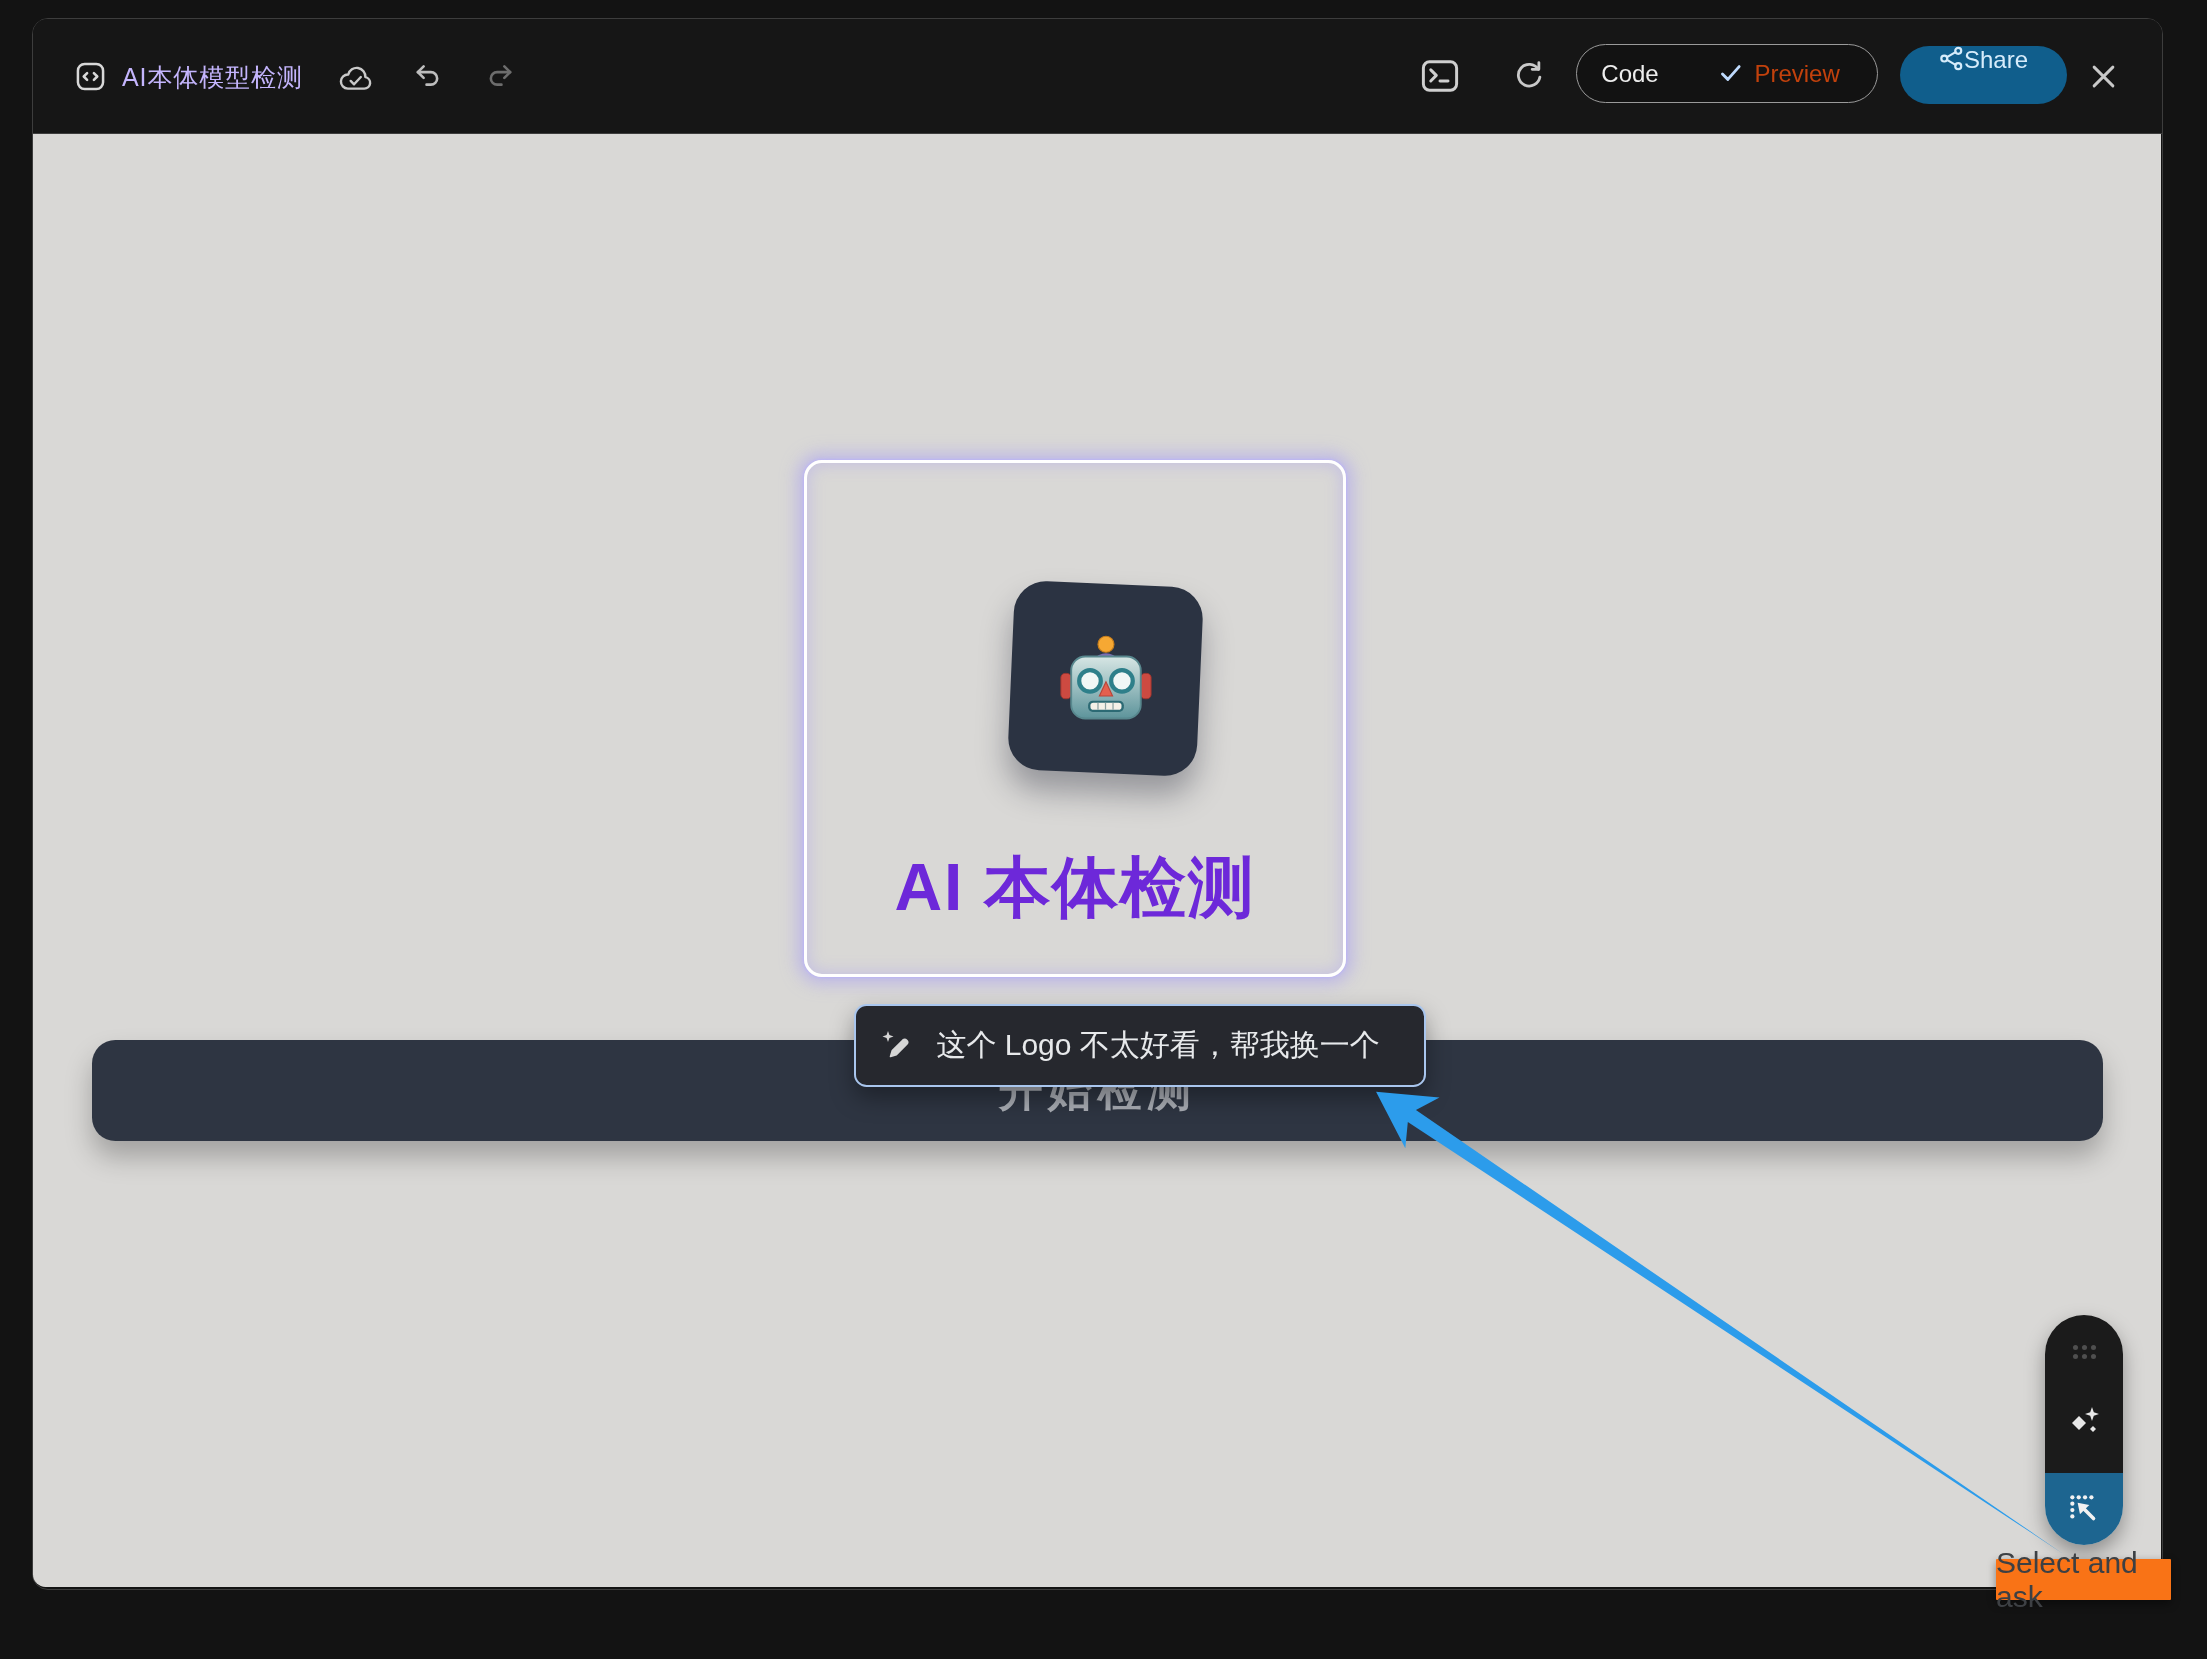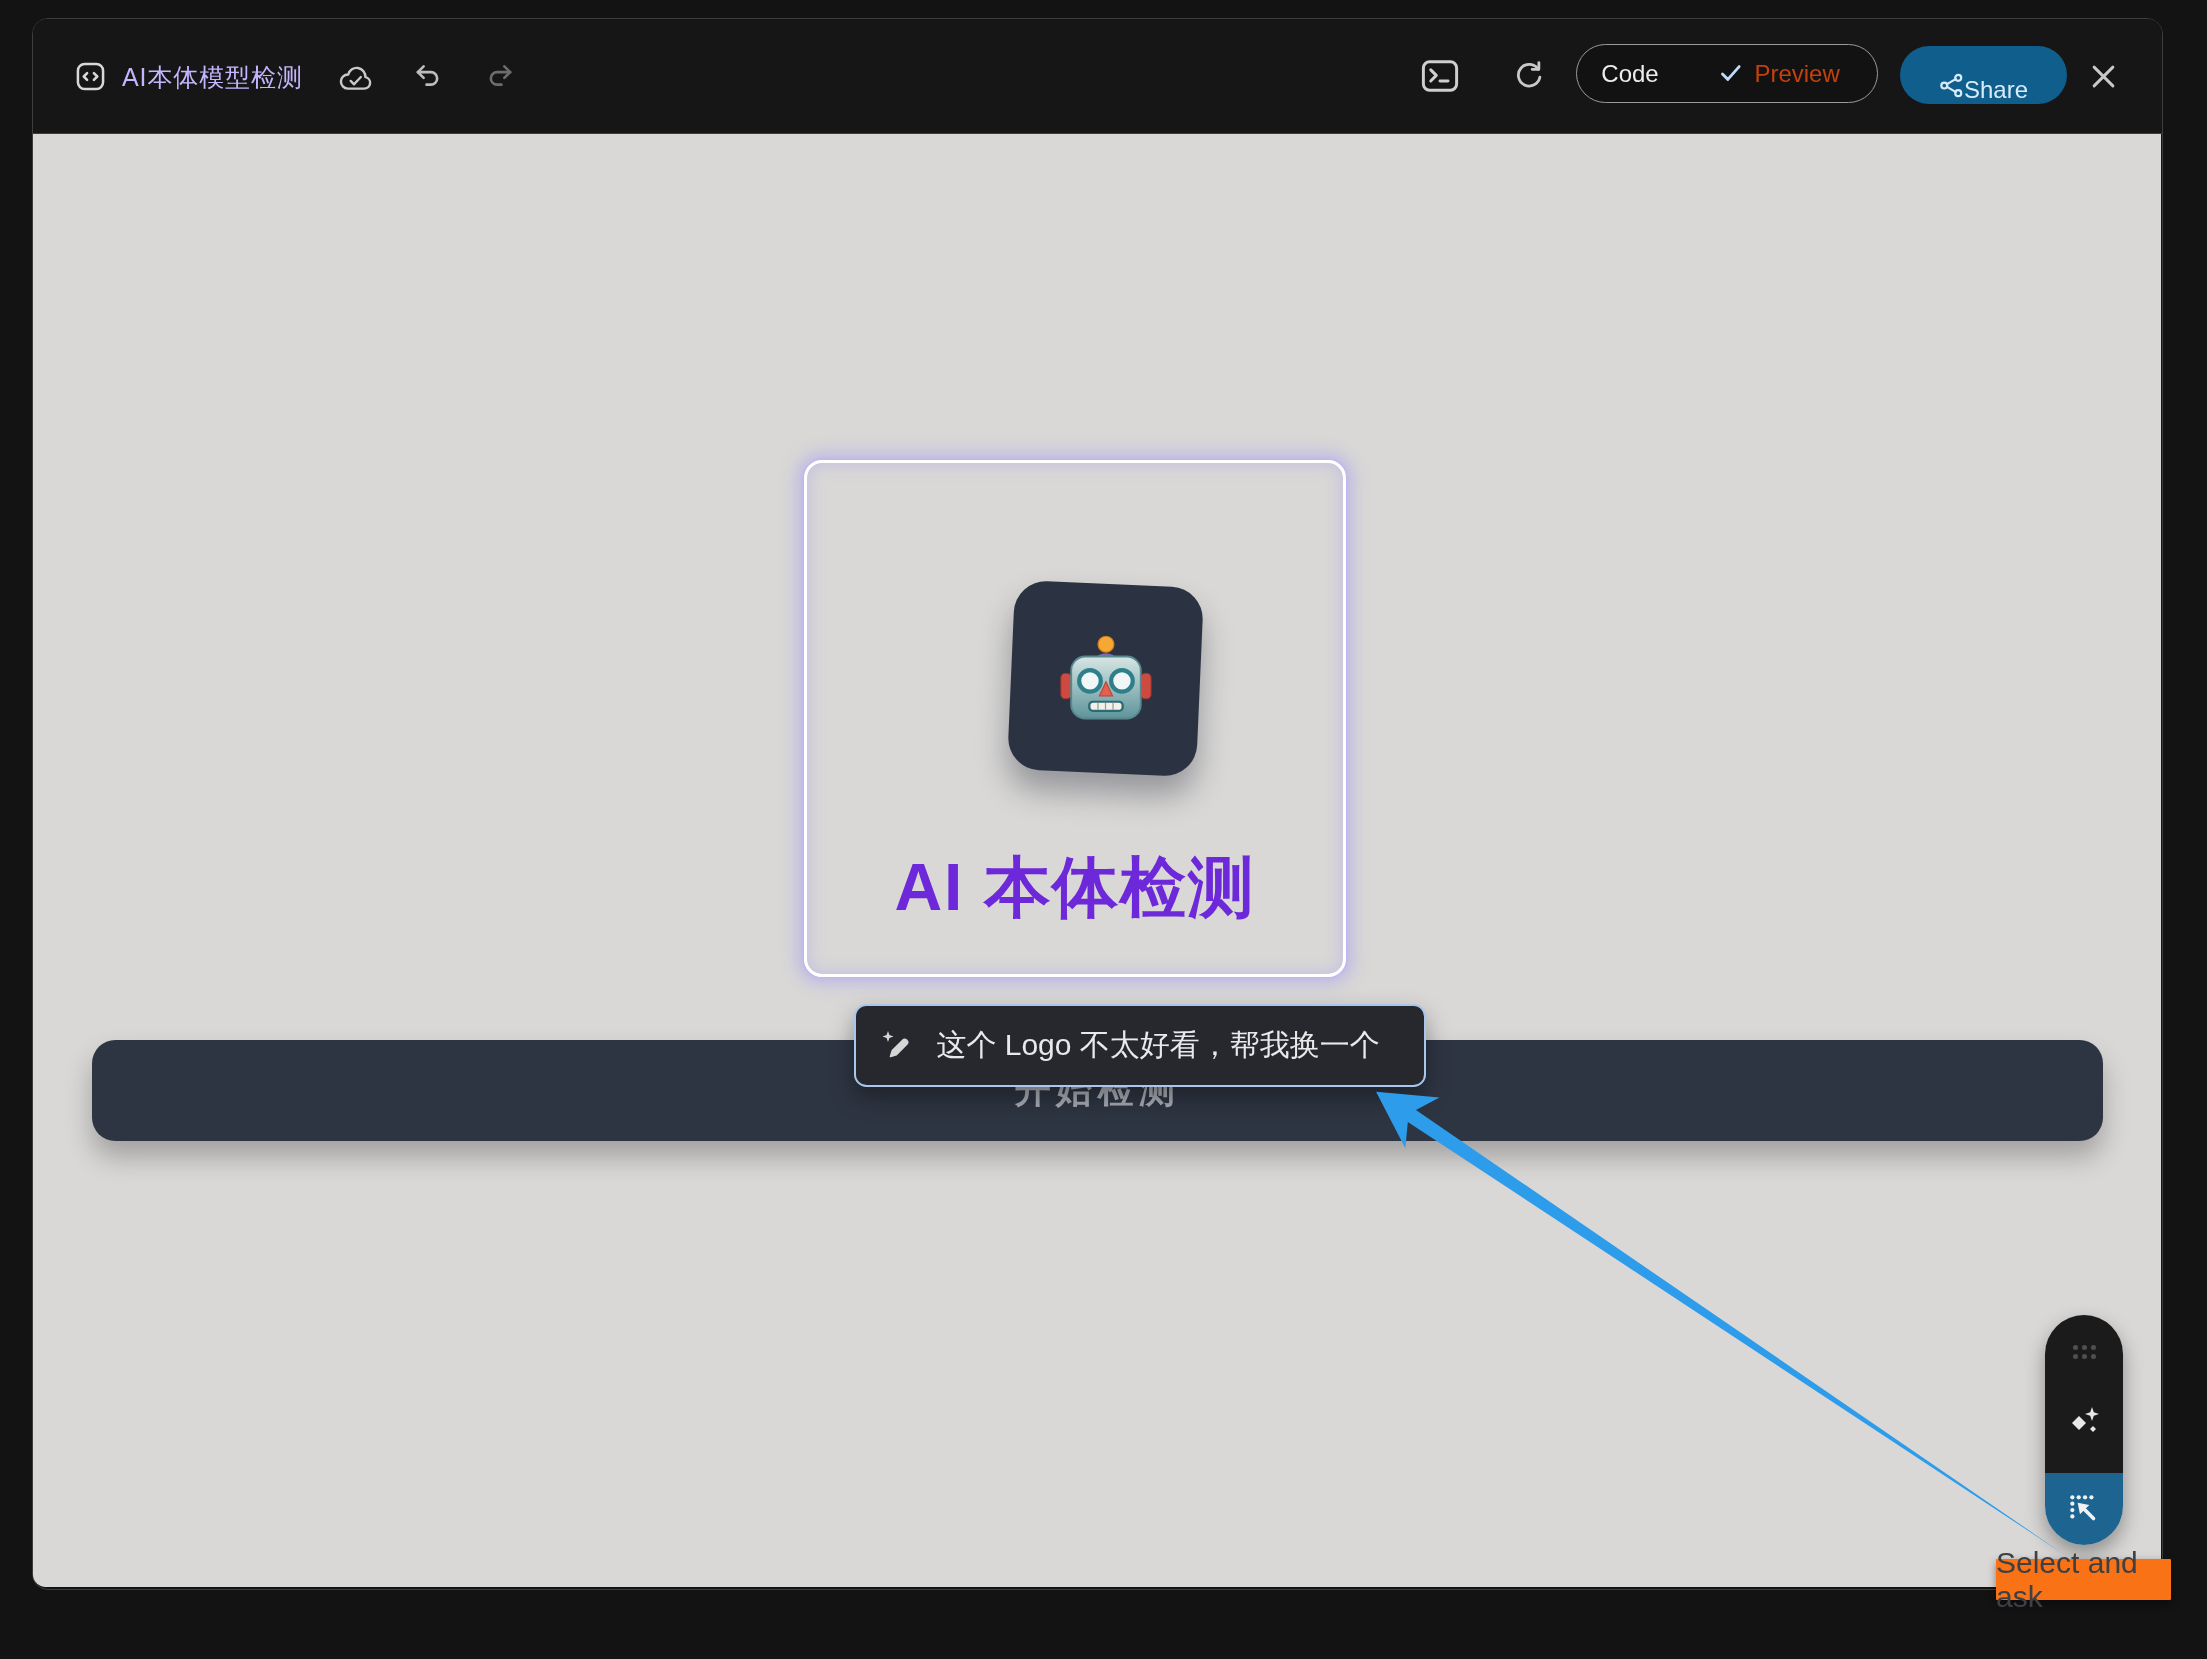--- a/index.html
+++ b/index.html
@@ -21,21 +21,21 @@
 
   .pill { left:1543px; top:25px; width:302px; height:59px; border:1.8px solid #9a9a9a;
           border-radius:31px; overflow:hidden; display:flex; background:#121212; }
   .pill .seg { display:flex; align-items:center; justify-content:center; gap:12.6px;
                border:none; cursor:pointer; font-size:24px; background:transparent; }
   .seg-code { width:106px; color:#ededed; }
   .seg-preview { flex:1; background:#293e63; border-left:1.8px solid #9a9a9a; color:#c2410c; }
 
   .share-btn { left:1867px; top:27px; width:167px; height:58px; border-radius:29px;
                background:#105e8c; border:none; cursor:pointer; display:flex;
-               align-items:flex-end; justify-content:center; gap:0;
+               align-items:flex-start; justify-content:center; gap:0;
                color:#d6ecfb; font-size:24px; }
 
   
   .canvas { position:absolute; left:0; top:115px; width:2128px; height:1453px;
             background:#d9d8d6; border-radius:0 0 12.6px 12.6px; overflow:hidden; }
   .canvas .abs { position:absolute; }
 
   .selection { left:771px; top:326px; width:542px; height:517px; border:3.6px solid #ffffff;
                border-radius:18px;
                box-shadow:0 0 16px 6.3px rgba(168,158,242,.55), 0 0 2.7px 0.9px rgba(200,195,252,.9),
@@ -47,21 +47,21 @@
                display:flex; align-items:center; justify-content:center; }
   .logo-tile svg { transform:rotate(-2.5deg); }
 
   .hero-title { left:771px; top:709px; width:542px; text-align:center; color:#6d28d9;
                 font-size:66px; font-weight:bold; letter-spacing:1.8px; }
   .hero-sub   { left:771px; top:785px; width:542px; text-align:center; color:#899097;
                 font-size:24px; letter-spacing:5.4px; }
 
   .start-btn { left:59px; top:906px; width:2011px; height:101px; background:#2e3542;
                border:none; border-radius:23.4px; cursor:pointer; color:#a8acb3;
-               font-size:36px; font-weight:600; letter-spacing:5.4px;
+               font-size:44px; font-weight:600; letter-spacing:5.4px;
                box-shadow:0 16px 27px rgba(0,0,0,.25); z-index:2; }
 
   .prompt { left:773px; top:870px; width:572px; height:83px; background:#26282e;
             border:2.7px solid #a9c6ee; border-radius:12.6px; z-index:3; cursor:text;
             display:flex; align-items:center; padding:0 23.4px; gap:25px;
             box-shadow:0 10.8px 23.4px rgba(0,0,0,.35);margin-left:48px; }
   .prompt-text { color:#e7e9eb; font-size:30px; white-space:nowrap; }
 
   .arrow-layer { left:0; top:0; width:2128px; height:1453px; z-index:4; pointer-events:none; }
 

